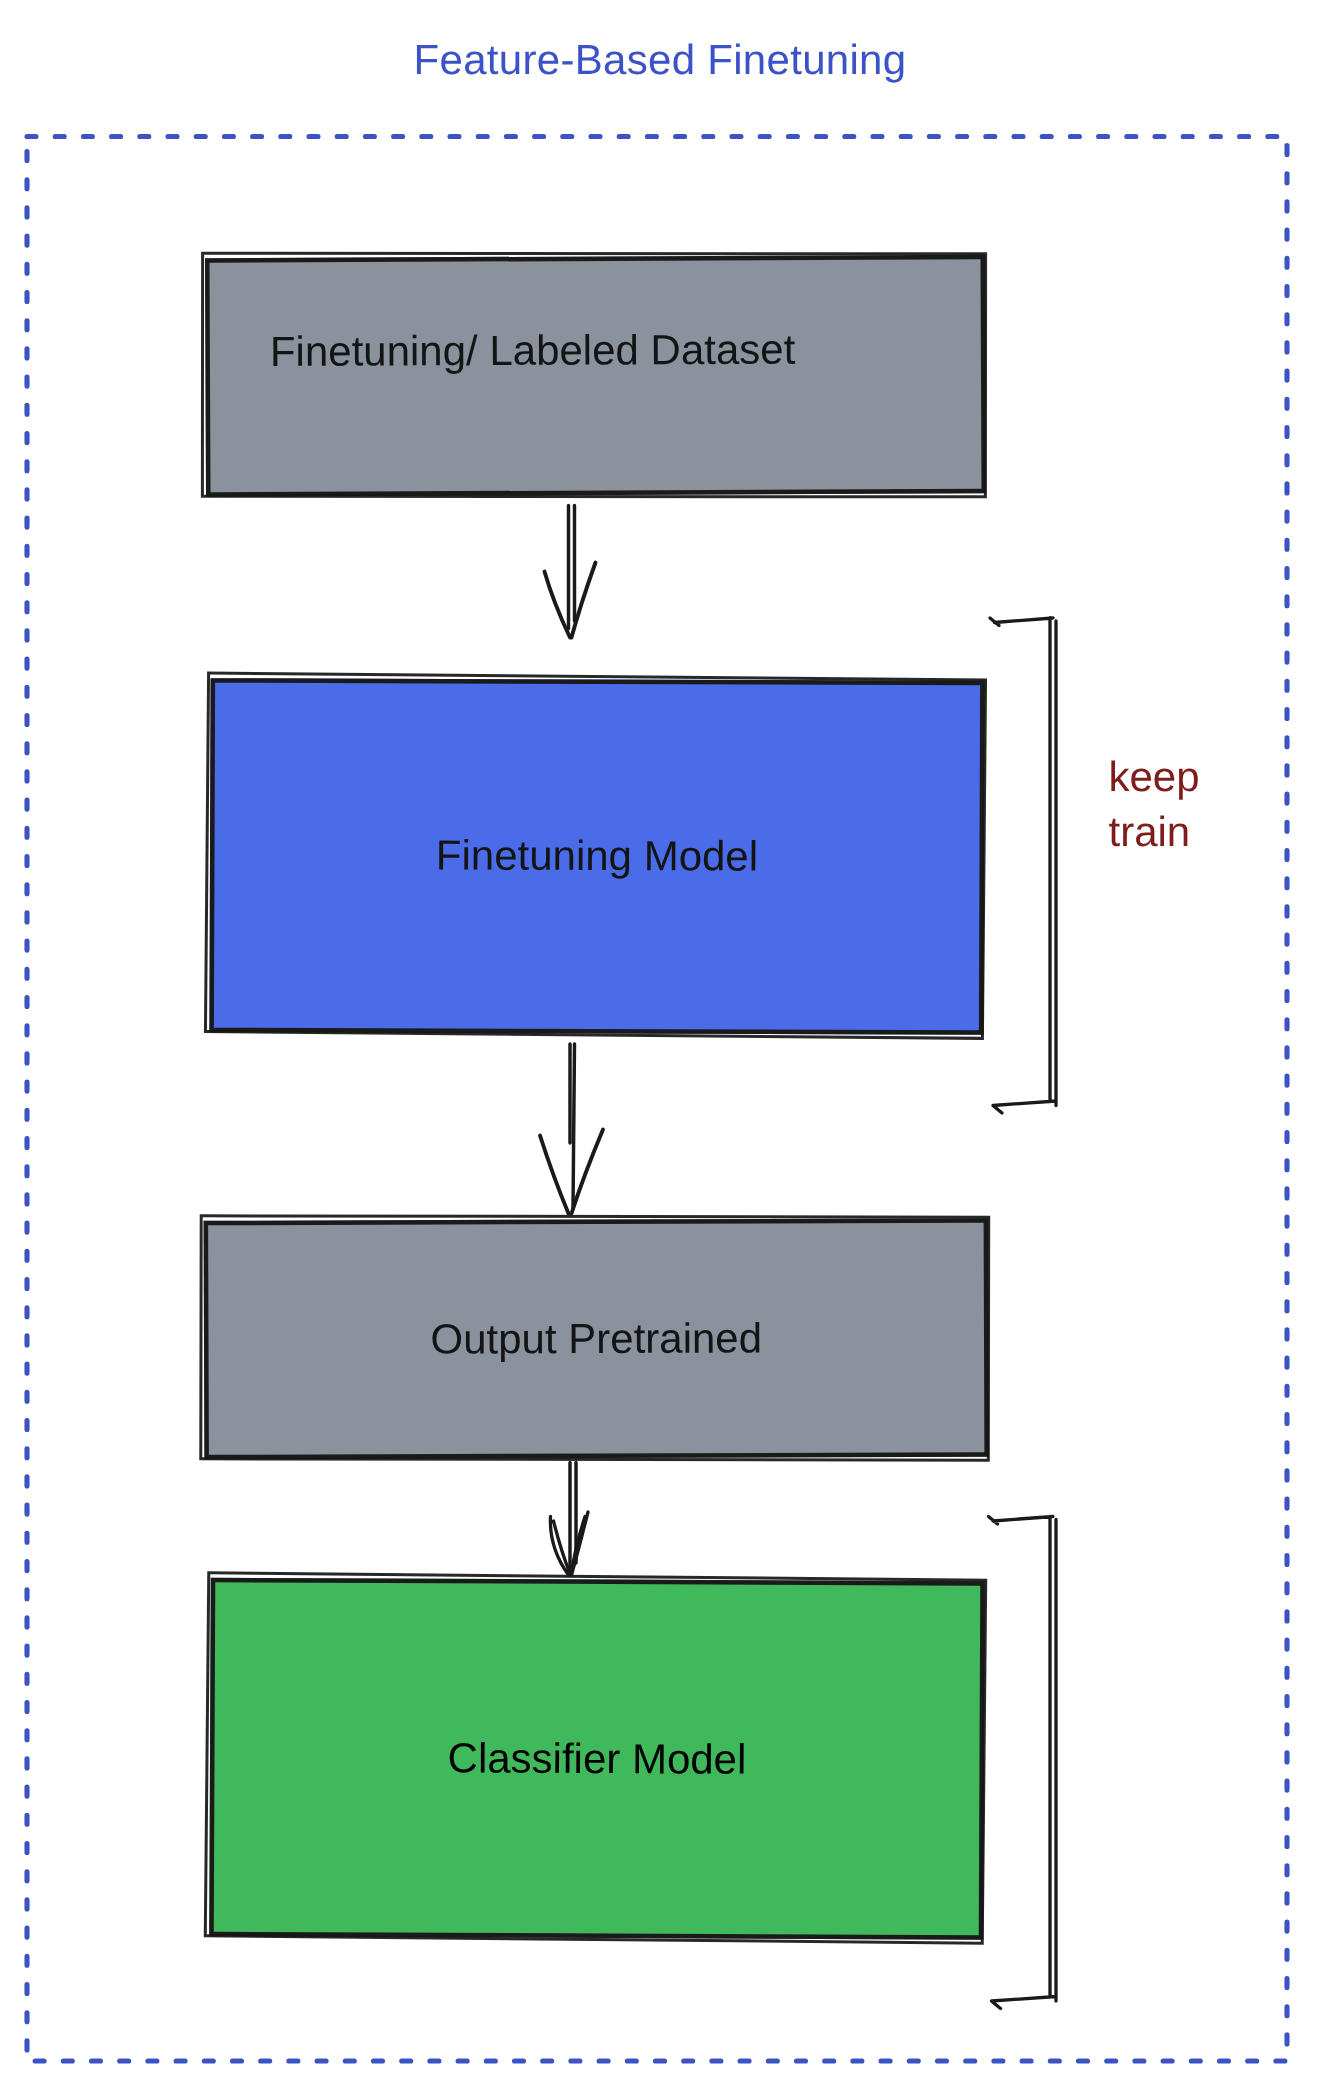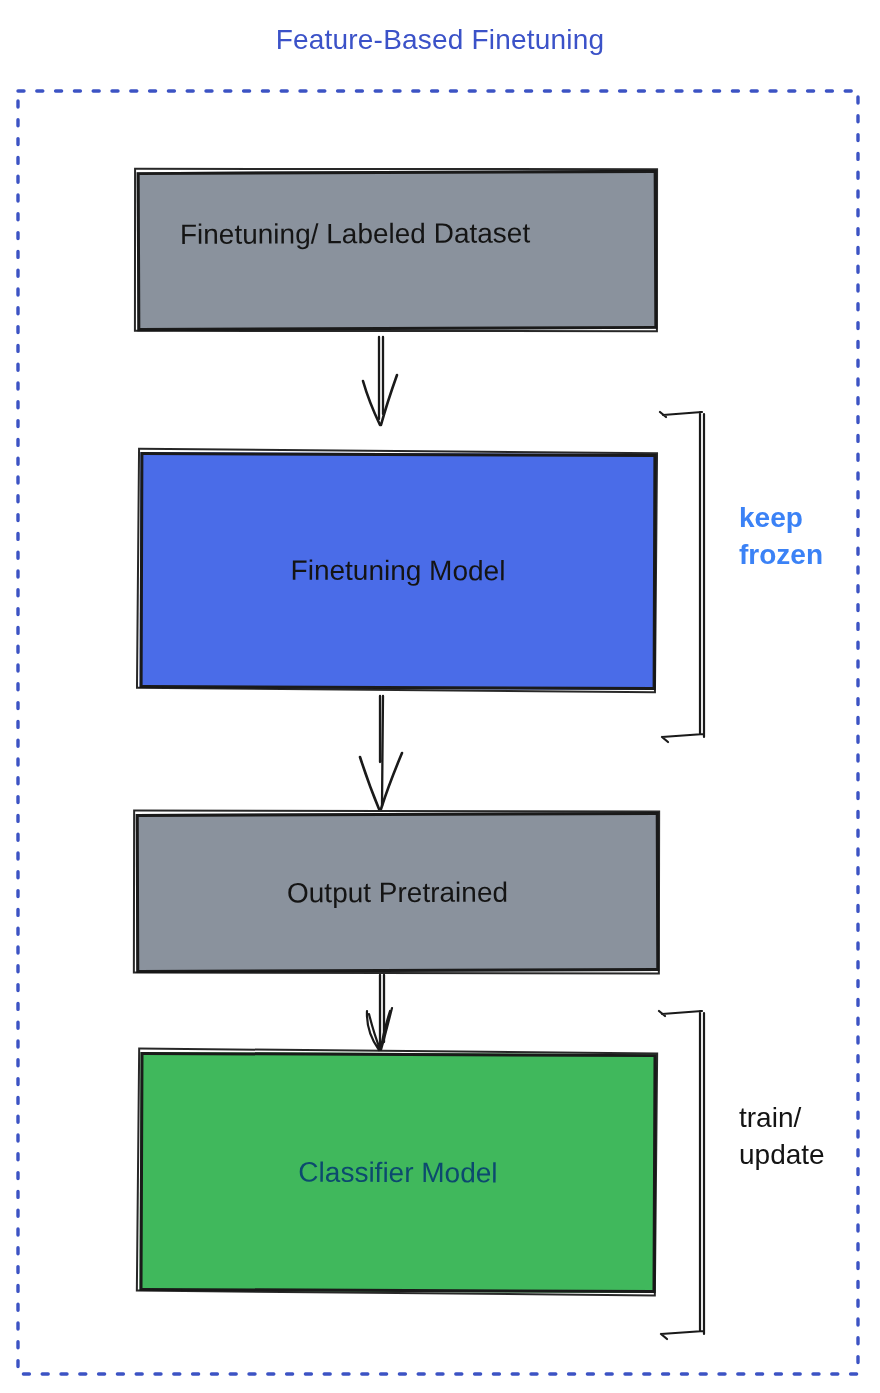--- a/index.html
+++ b/index.html
@@ -70,26 +70,22 @@
 
   <div class="box" id="box-pretrained" style="background-color: rgb(74, 108, 232);">
     <span class="box-label" style="color: rgb(20, 20, 20);">Finetuning Model</span>
   </div>
 
   <div class="box" id="box-embeddings" style="background-color: rgb(138, 146, 157);">
     <span class="box-label" style="color: rgb(20, 20, 20);">Output Pretrained</span>
   </div>
 
   <div class="box" id="box-classifier" style="background-color: rgb(64, 184, 92);">
-    <span class="box-label" style="color: #0c4a6e;">Classifier Model</span>
+    <span class="box-label" style="color: #000000;">Classifier Model</span>
   </div>
 
-  <div class="annotation" id="ann-keep-frozen" style="color: #3b82f6; font-weight: bold;">
+  <div class="annotation" id="ann-keep-frozen" style="color: #7f1d1d;">
     <span>keep</span>
-    <span>frozen</span>
+    <span>train</span>
   </div>
 
-  <div class="annotation" id="ann-train-update" style="color: rgb(20, 20, 20);">
-    <span>train/</span>
-    <span>update</span>
-  </div>
 
 </div>
 
 </body></html>

